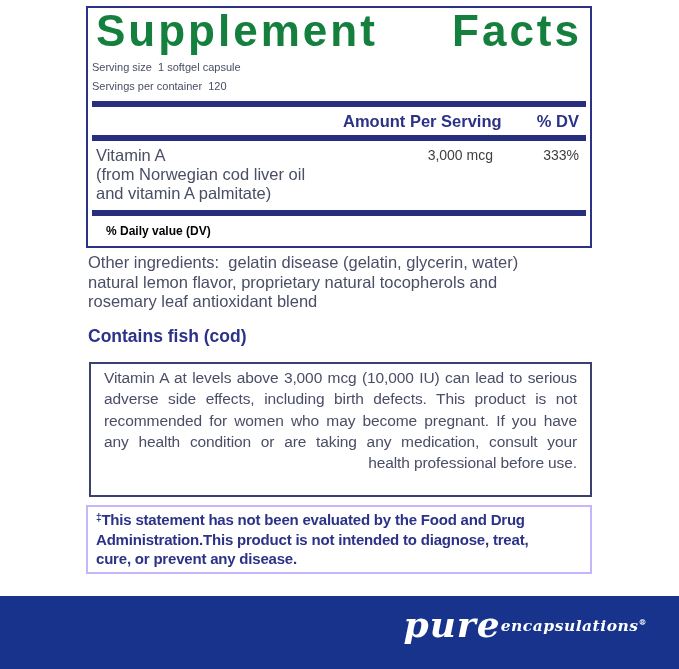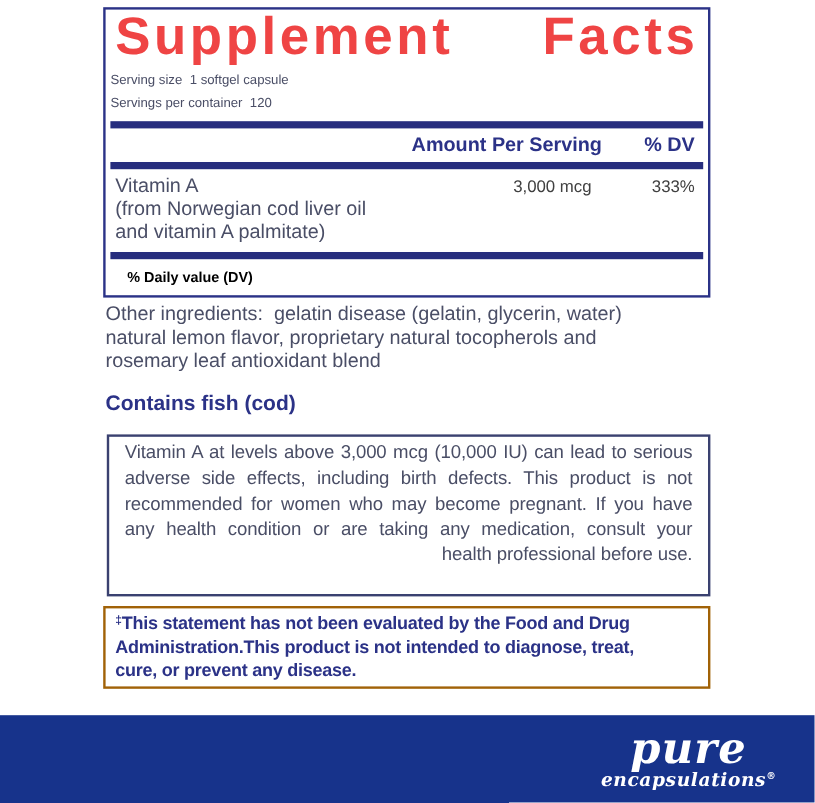--- a/index.html
+++ b/index.html
@@ -24,21 +24,21 @@
     background: #ffffff;
   }
   .facts-title {
     display: flex;
     justify-content: space-between;
     margin: 2px 8px 0 8px;
     font-size: 44px;
     line-height: 42px;
     font-weight: bold;
     letter-spacing: 3px;
-    color: #ef4444;
+    color: #15803d;
     white-space: nowrap;
   }
   .serving-block { margin: 6px 4px 0 4px; }
   .serving-line {
     font-size: 11px;
     line-height: 19px;
     color: #4a4e66;
     white-space: pre-wrap;
   }
   .bar {
@@ -107,42 +107,41 @@
   }
   .warning-box .jl { text-align: justify; text-align-last: justify; }
   .warning-box .jl-last { text-align: right; }
   .warning-label { font-weight: bold; color: #2f3577; }
 
   
   .statement-box {
     position: absolute;
     left: 86px; top: 505px;
     width: 506px;
-    border: 2px solid #a16207;
+    border: 2px solid #c4b5fd;
     padding: 1px 8px 3px 8px;
     font-size: 15px;
     line-height: 19.5px;
     font-weight: bold;
     letter-spacing: -0.2px;
     color: #2b3287;
   }
   .dagger { font-size: 10px; vertical-align: 4px; }
 
   
   .brand-band {
     position: absolute;
     left: 0; top: 596px;
     width: 679px; height: 73px;
     background: #17338b;
   }
   .brand-logo {
     position: absolute;
     right: 32px; top: 13px;
     display: flex;
-    flex-direction: column;
     align-items: center;
     color: #ffffff;
     font-family: "DejaVu Serif", serif;
     font-style: italic;
     font-weight: bold;
   }
   .brand-pure { font-size: 36px; line-height: 30px; letter-spacing: 1px; }
   .brand-encap { font-size: 15.5px; line-height: 15px; letter-spacing: 0.5px; }
   .brand-reg { font-size: 8px; vertical-align: 6px; font-style: normal; }
 </style>

